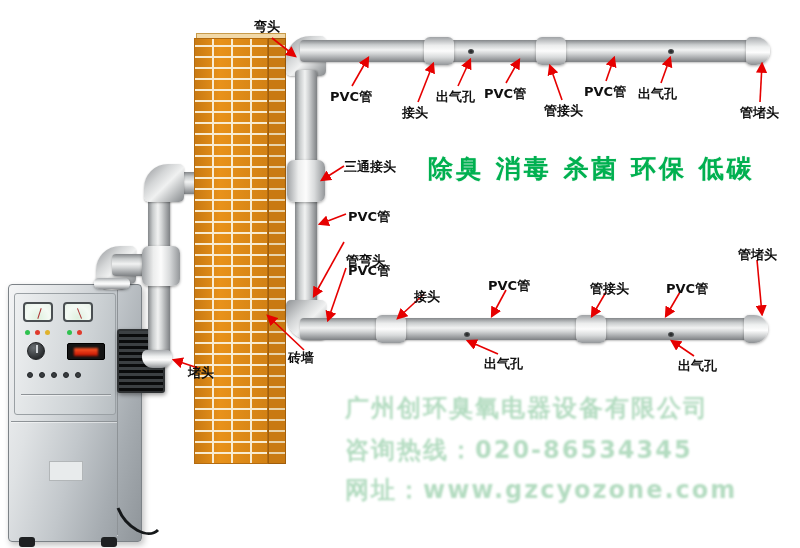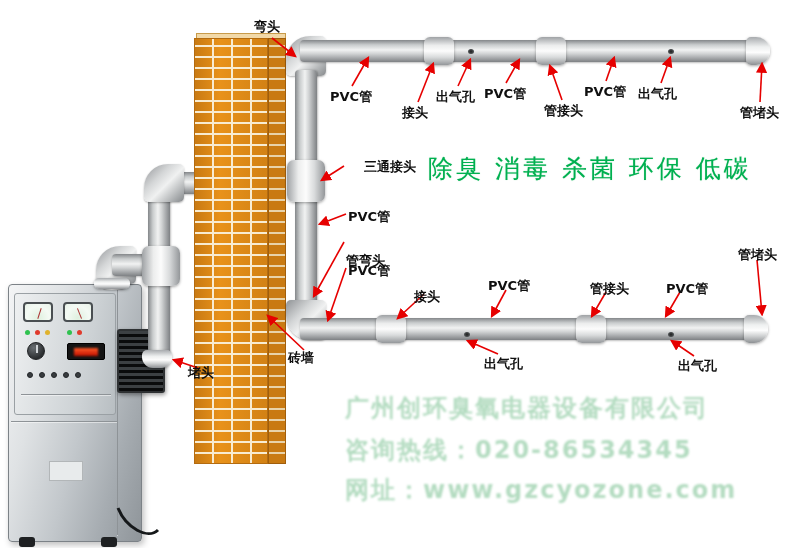--- a/index.html
+++ b/index.html
@@ -64,21 +64,21 @@
   .m-seam{background:#8e9397;box-shadow:0 1px 0 rgba(255,255,255,.5);}
   .m-sticker{left:40px;top:176px;width:34px;height:20px;background:#e8ebec;border:1px solid #b2b6b8;}
   .m-wheel{width:16px;height:10px;background:#1e2022;border-radius:3px;bottom:-6px;}
   .m-fan{left:108px;top:44px;width:48px;height:64px;border:2px solid #2e3133;border-radius:3px;
     background-color:#141617;
     background-image:repeating-linear-gradient(0deg,#0a0b0c 0 3px,#3c4043 3px 6px);
     box-shadow:1px 2px 4px rgba(0,0,0,.4);}
 
   
   .lbl{position:absolute;z-index:7;font-size:13px;font-weight:700;color:#101010;white-space:nowrap;}
-  .slogan{position:absolute;z-index:5;font-size:25px;font-weight:400;letter-spacing:3px;white-space:nowrap;
+  .slogan{position:absolute;z-index:5;font-size:25px;font-weight:700;letter-spacing:3px;white-space:nowrap;
     color:#00b050;text-shadow:0 0 1px rgba(0,176,80,.45);}
   .watermark{position:absolute;z-index:1;font-size:24px;font-weight:700;letter-spacing:2px;white-space:nowrap;
     color:#3aa35c;opacity:.38;filter:blur(1.3px);}
 
   .overlay{position:absolute;left:0;top:0;z-index:6;pointer-events:none;}
 </style>
 </head>
 <body>
 
 <div class="canvas">
@@ -190,21 +190,21 @@
 
   <span class="lbl" style="left:254px;top:18px">弯头</span>
   <span class="lbl" style="left:330px;top:88px">PVC管</span>
   <span class="lbl" style="left:402px;top:104px">接头</span>
   <span class="lbl" style="left:436px;top:88px">出气孔</span>
   <span class="lbl" style="left:484px;top:85px">PVC管</span>
   <span class="lbl" style="left:544px;top:102px">管接头</span>
   <span class="lbl" style="left:584px;top:83px">PVC管</span>
   <span class="lbl" style="left:638px;top:85px">出气孔</span>
   <span class="lbl" style="left:740px;top:104px">管堵头</span>
-  <span class="lbl" style="left:364px;top:158px">三通接头</span>
+  <span class="lbl" style="left:344px;top:158px">三通接头</span>
   <span class="lbl" style="left:348px;top:208px">PVC管</span>
   <span class="lbl" style="left:346px;top:252px">管弯头</span>
   <span class="lbl" style="left:348px;top:262px">PVC管</span>
   <span class="lbl" style="left:414px;top:288px">接头</span>
   <span class="lbl" style="left:488px;top:277px">PVC管</span>
   <span class="lbl" style="left:590px;top:280px">管接头</span>
   <span class="lbl" style="left:666px;top:280px">PVC管</span>
   <span class="lbl" style="left:738px;top:246px">管堵头</span>
   <span class="lbl" style="left:484px;top:355px">出气孔</span>
   <span class="lbl" style="left:678px;top:357px">出气孔</span>

